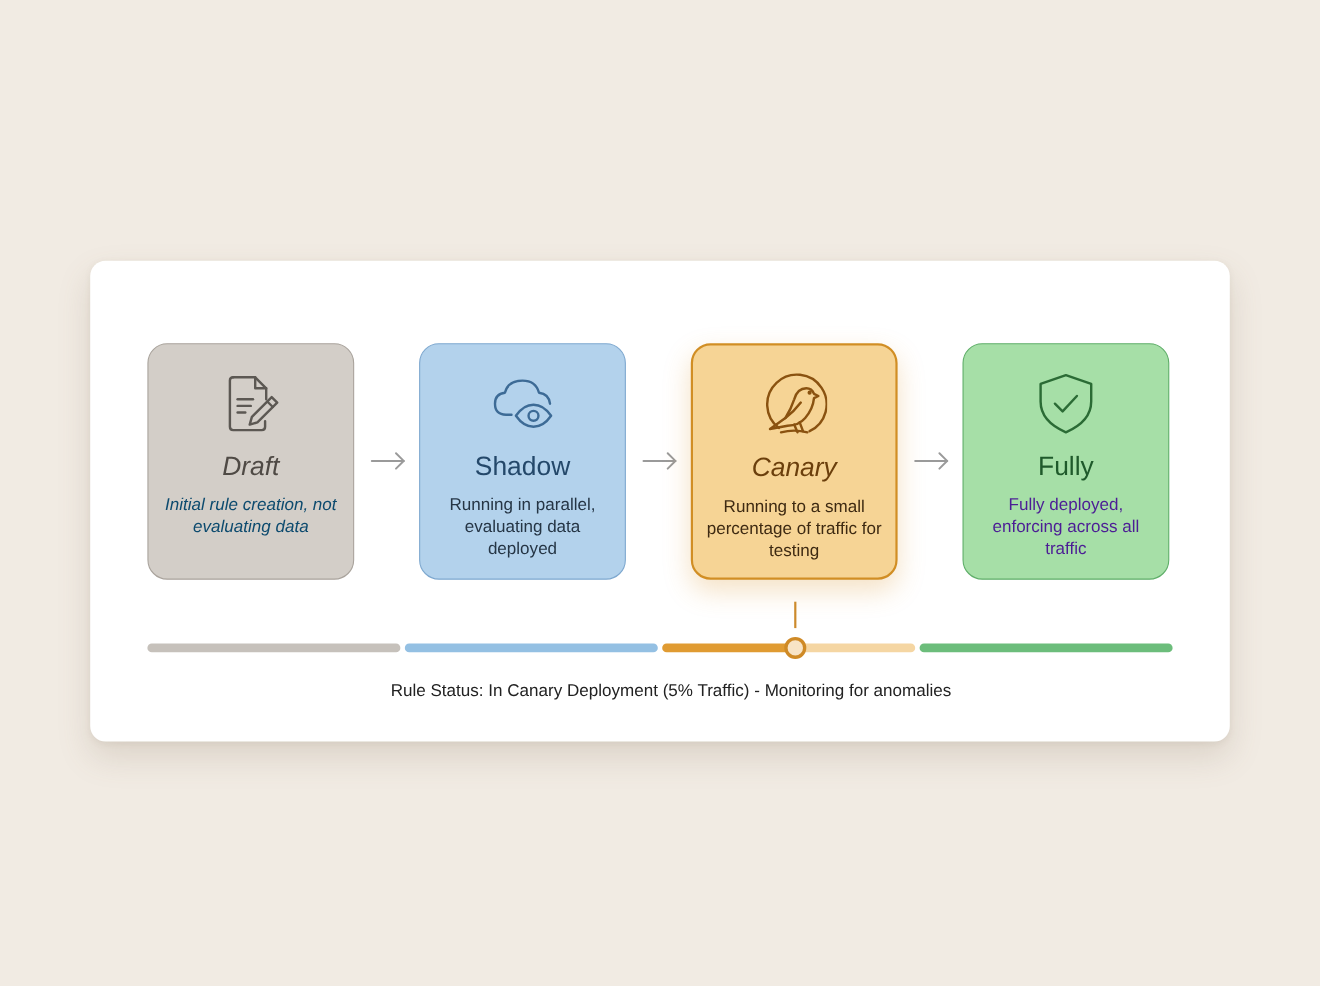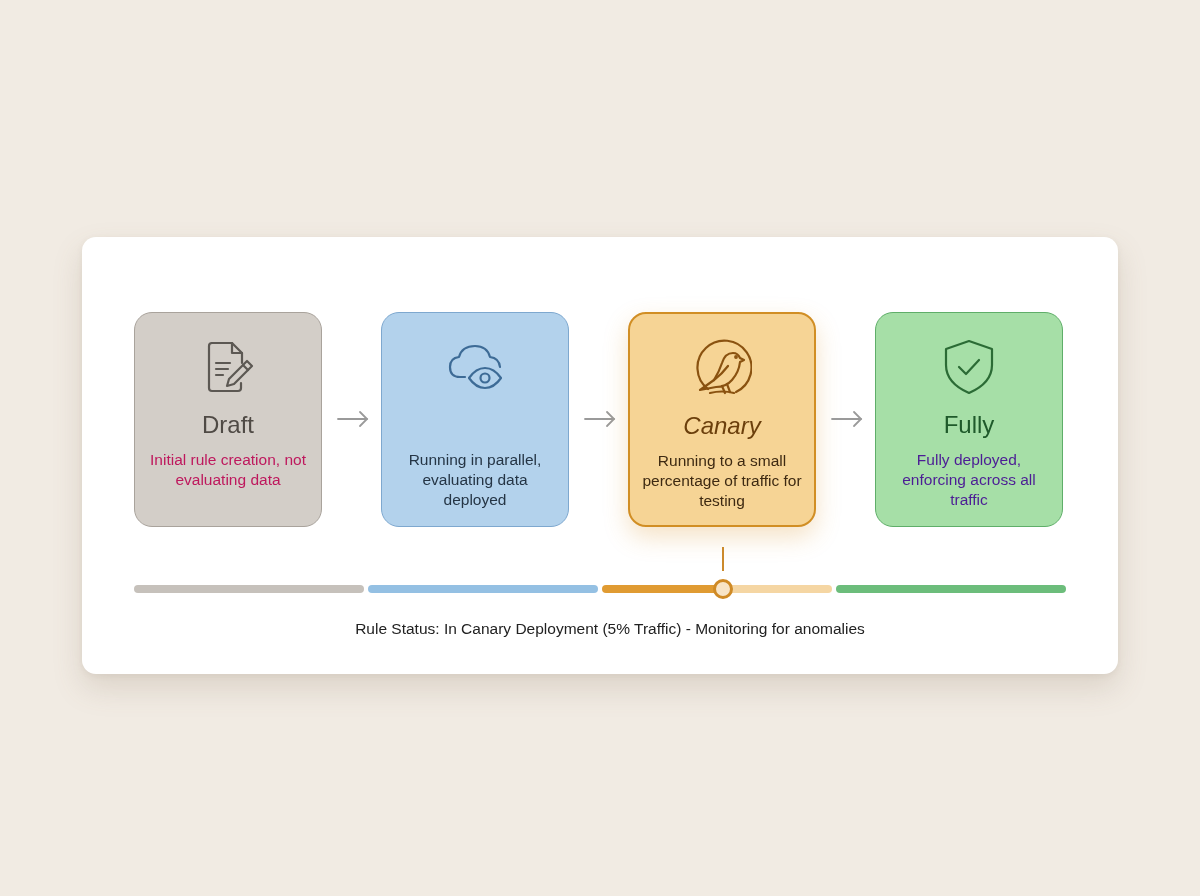--- a/index.html
+++ b/index.html
@@ -38,23 +38,23 @@
       left: 0; right: 0; top: 98px;
       font-size: 24px;
       font-weight: 500;
     }
     .card .desc {
       position: absolute;
       left: 10px; right: 10px; top: 137px;
       font-size: 15.5px;
       line-height: 20px;
     }
-    .card.draft { left: 52px; background: #d3cec8; border-color: #a9a39c; }
+    .card.draft { left: 52px; background: #d3cec8; border-color: #a9a39c; font-style: italic; }
     .card.draft .title { color: #4f4a45; }
-    .card.draft .desc { color: #be185d; }
+    .card.draft .desc { color: #0c4a6e; }
     .card.shadow { left: 299px; background: #b3d2ec; border-color: #7ea8cf; }
     .card.shadow .title { color: #24486a; }
     .card.shadow .desc { color: #253545; }
     .card.canary {
       left: 546px; background: #f6d495; border-color: #d18e24; border-width: 2px;
       box-shadow: 0 10px 24px rgba(220, 150, 50, 0.28);
     }
     .card.canary .title { color: #6b3f0c; font-style: italic; }
     .card.canary .desc { color: #3e2a12; }
     .card.active { left: 793px; background: #a6dfa7; border-color: #5fae69; }
@@ -128,20 +128,21 @@
     <line x1="2" y1="10" x2="31" y2="10"></line>
       <path d="M24 3 L31 10 L24 17"></path>
   </svg>
 
   <div class="card shadow">
     <svg class="icon" viewBox="0 0 60 60" fill="none" stroke="#3d6b96" stroke-width="2.2" stroke-linecap="round" stroke-linejoin="round">
       <path d="M20 40 H15 Q5 40 5 30 Q5 21 14 20 Q17 9 30 9 Q42 9 45 20 Q54 21 55 30"></path>
       <path d="M24 41 Q31 31 40 31 Q49 31 56 41 Q49 51 40 51 Q31 51 24 41 Z"></path>
       <circle cx="40" cy="41" r="4.5"></circle>
     </svg>
+    <div class="title">Shadow</div>
     <div class="desc">Running in parallel, evaluating data deployed</div>
   </div>
 
   <svg class="arrow a2" viewBox="0 0 34 20" fill="none" stroke="#9a9a9a" stroke-width="1.8" stroke-linecap="round">
     <line x1="2" y1="10" x2="31" y2="10"></line>
       <path d="M24 3 L31 10 L24 17"></path>
   </svg>
 
   <div class="card canary">
     <svg class="icon" viewBox="0 0 60 60" fill="none" stroke="#8a5210" stroke-width="2.2" stroke-linecap="round" stroke-linejoin="round">

